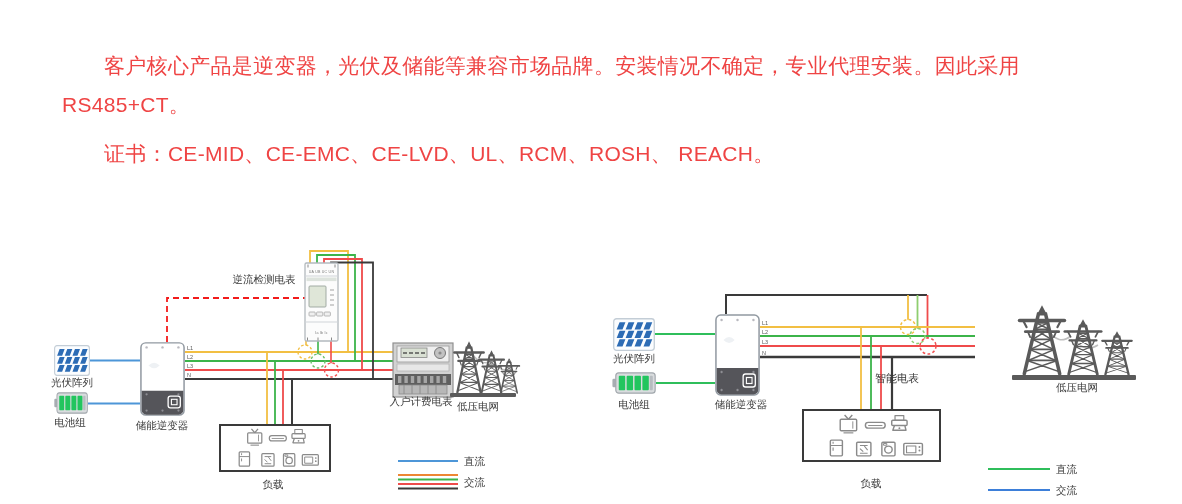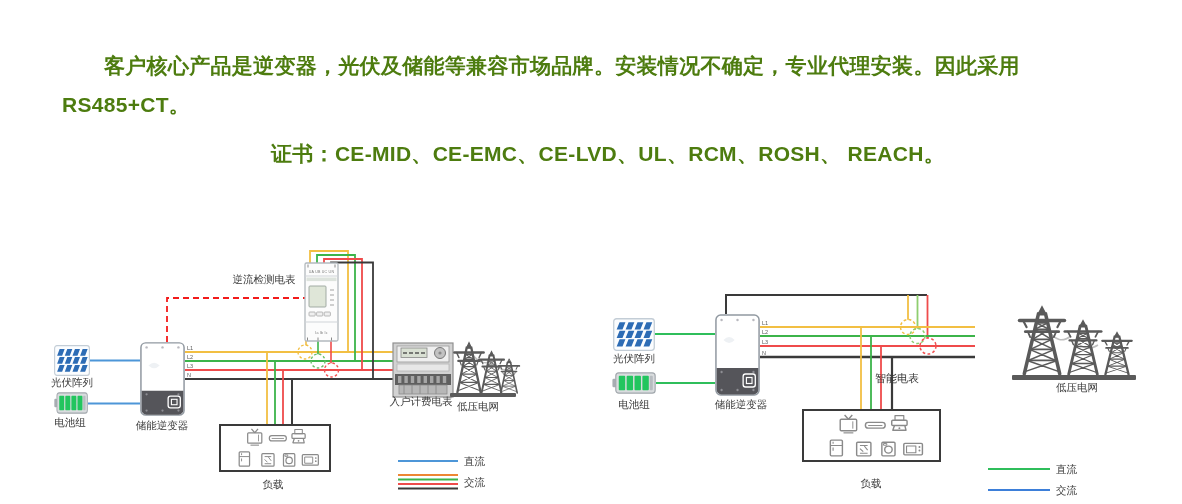--- a/index.html
+++ b/index.html
@@ -1,21 +1,21 @@
 <!DOCTYPE html>
 <html><head>
 <meta charset="utf-8">
 <style>
   html,body { margin:0; padding:0; background:#fff; }
   body { width:1182px; height:504px; overflow:hidden;
          font-family:"Liberation Sans", sans-serif; }
   .page { position:relative; width:1182px; height:504px; background:#fff; }
-  .para { color:#4d7c0f; font-size:21px; line-height:39px; margin:0; letter-spacing:0.3px;font-weight:bold; }
+  .para { color:#ef4444; font-size:21px; line-height:39px; margin:0; letter-spacing:0.3px; }
   .p1 { margin:46px 70px 0 62px; text-indent:2em; }
-  .p2 { margin:16px 70px 0 62px; text-indent:2em; line-height:28px;text-align:center; }
+  .p2 { margin:16px 70px 0 62px; text-indent:2em; line-height:28px; }
   .diag { position:absolute; }
   .diag-left  { left:36px;  top:190px; }
   .diag-right { left:598px; top:190px; }
   svg text { font-family:"Liberation Sans", sans-serif; }
   .lbl       { font-size:10.5px; fill:#3a3a3a; text-anchor:middle; }
   .tinylbl   { font-size:5.5px;  fill:#5a5a5a; }
   .micro     { font-size:3.6px;  fill:#777;    text-anchor:middle; letter-spacing:.2px; }
   .legendtext{ font-size:10.5px; fill:#3a3a3a; text-anchor:start; }
   .legendsm  { font-size:9.5px;  fill:#3a3a3a; text-anchor:start; }
   .defs-holder { position:absolute; width:0; height:0; }

